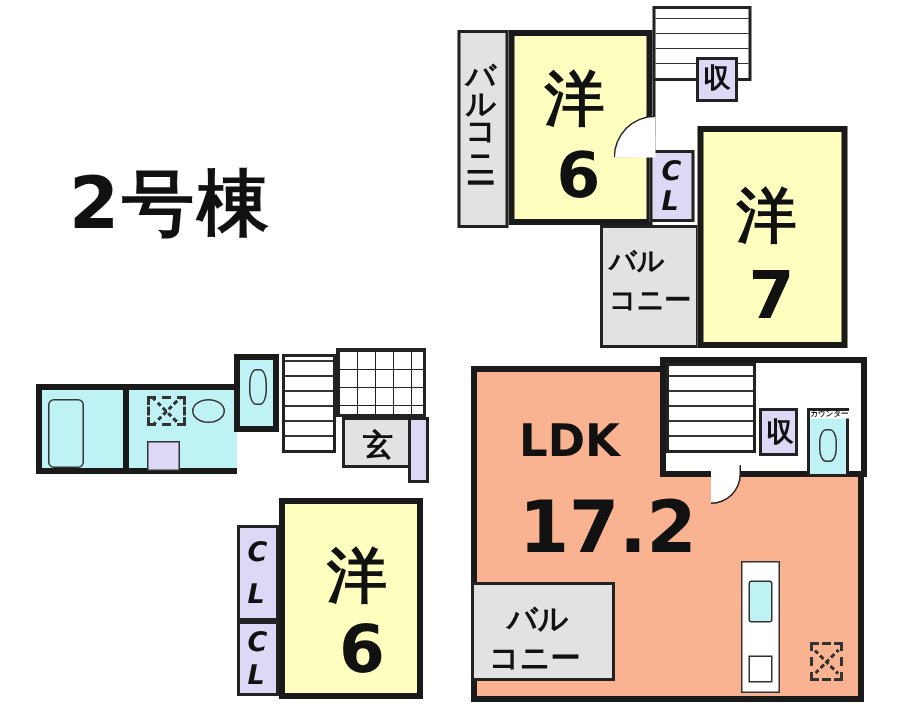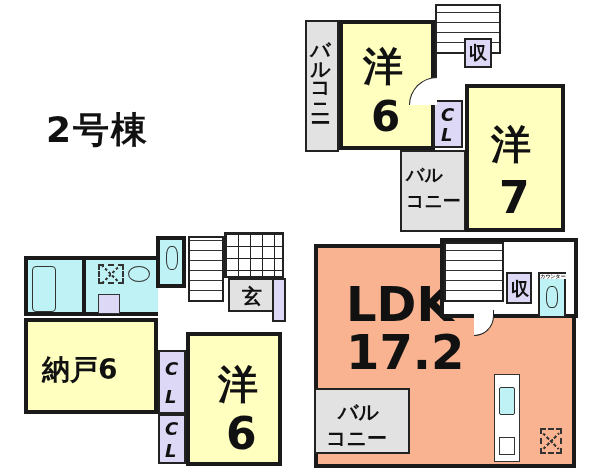--- a/index.html
+++ b/index.html
@@ -7,21 +7,21 @@
   .abs { position:absolute; box-sizing:border-box; }
   .room { position:absolute; box-sizing:border-box; }
   .yellow { background:#ffffc0; }
   .salmon { background:#f9b390; }
   .gray { background:#e2e2e2; }
   .blue { background:#bff2f5; }
   .lav { background:#dcd8f5; }
   .white { background:#ffffff; }
   .label { position:absolute; font-weight:bold; color:#111; text-align:center; line-height:1; white-space:nowrap; font-family:"DejaVu Sans", sans-serif; }
   .vlabel { writing-mode:vertical-rl; text-orientation:upright; letter-spacing:-2px; }
-  .title { font-size:36px; font-weight:bold; letter-spacing:2px; }
+  .title { font-size:48px; font-weight:bold; letter-spacing:2px; }
   .stairs { background-image:repeating-linear-gradient(0deg,#ffffff 0px,#ffffff 9px,#333 9px,#333 10px); border:2px solid #222; }
   .tile { background-color:#fff; background-image:linear-gradient(#222 1px, transparent 1px),linear-gradient(90deg,#222 1px, transparent 1px); background-size:12px 12px; border:2px solid #222; }
   .door-arc { position:absolute; border:1.5px solid #222; box-sizing:border-box; background:#fff; }
   .x-box { position:absolute; border:2px dashed #333; box-sizing:border-box; }
   .x-box:before, .x-box:after { content:""; position:absolute; left:50%; top:50%; width:120%; height:1.5px; background:repeating-linear-gradient(90deg,#333 0 3px,transparent 3px 5px); }
   .x-box:before { transform:translate(-50%,-50%) rotate(45deg); }
   .x-box:after { transform:translate(-50%,-50%) rotate(-45deg); }
 </style>
 </head>
 <body>
@@ -81,44 +81,41 @@
   </div>
 
   <div class="room stairs" style="left:168px;top:4px;width:36px;height:66px;"></div>
 
   <div class="room tile" style="left:204px;top:0px;width:60px;height:46px;"></div>
   <div class="room gray" style="left:208px;top:46px;width:46px;height:34px;border:2px solid #222;">
     <div class="label" style="left:12px;top:6px;font-size:20px;">玄</div>
   </div>
   <div class="room lav" style="left:252px;top:46px;width:14px;height:44px;border:2px solid #222;"></div>
 
-  <div class="room yellow" style="left:4px;top:86px;width:134px;height:96px;border:4px solid #1a1a1a;">
-    <div class="label" style="left:14px;top:34px;font-size:28px;">納戸6</div>
-  </div>
 
   <div class="room lav" style="left:138px;top:118px;width:28px;height:64px;border:2px solid #222;">
     <div class="label" style="left:5px;top:8px;font-size:18px;font-style:italic;">C</div>
     <div class="label" style="left:5px;top:36px;font-size:18px;font-style:italic;">L</div>
   </div>
 
   <div class="room lav" style="left:138px;top:182px;width:28px;height:50px;border:2px solid #222;">
     <div class="label" style="left:5px;top:4px;font-size:18px;font-style:italic;">C</div>
     <div class="label" style="left:5px;top:26px;font-size:18px;font-style:italic;">L</div>
   </div>
 
   <div class="room yellow" style="left:166px;top:100px;width:96px;height:134px;border:4px solid #1a1a1a;">
     <div class="label" style="left:28px;top:28px;font-size:40px;">洋</div>
     <div class="label" style="left:36px;top:76px;font-size:44px;">6</div>
   </div>
 </div>
 
 <div class="abs" style="left:308px;top:238px;width:290px;height:238px;">
 
   <div class="room salmon" style="left:6px;top:6px;width:262px;height:224px;border:4px solid #1a1a1a;">
-    <div class="label" style="left:28px;top:32px;font-size:48px;">LDK</div>
+    <div class="label" style="left:28px;top:32px;font-size:30px;">LDK</div>
     <div class="label" style="left:28px;top:80px;font-size:48px;">17.2</div>
   </div>
 
   <div class="room white" style="left:132px;top:0px;width:138px;height:80px;border:4px solid #1a1a1a;"></div>
   <div class="room stairs" style="left:136px;top:4px;width:60px;height:60px;"></div>
 
   <div class="room lav" style="left:198px;top:34px;width:26px;height:32px;border:2px solid #222;">
     <div class="label" style="left:3px;top:6px;font-size:18px;">収</div>
   </div>
 

